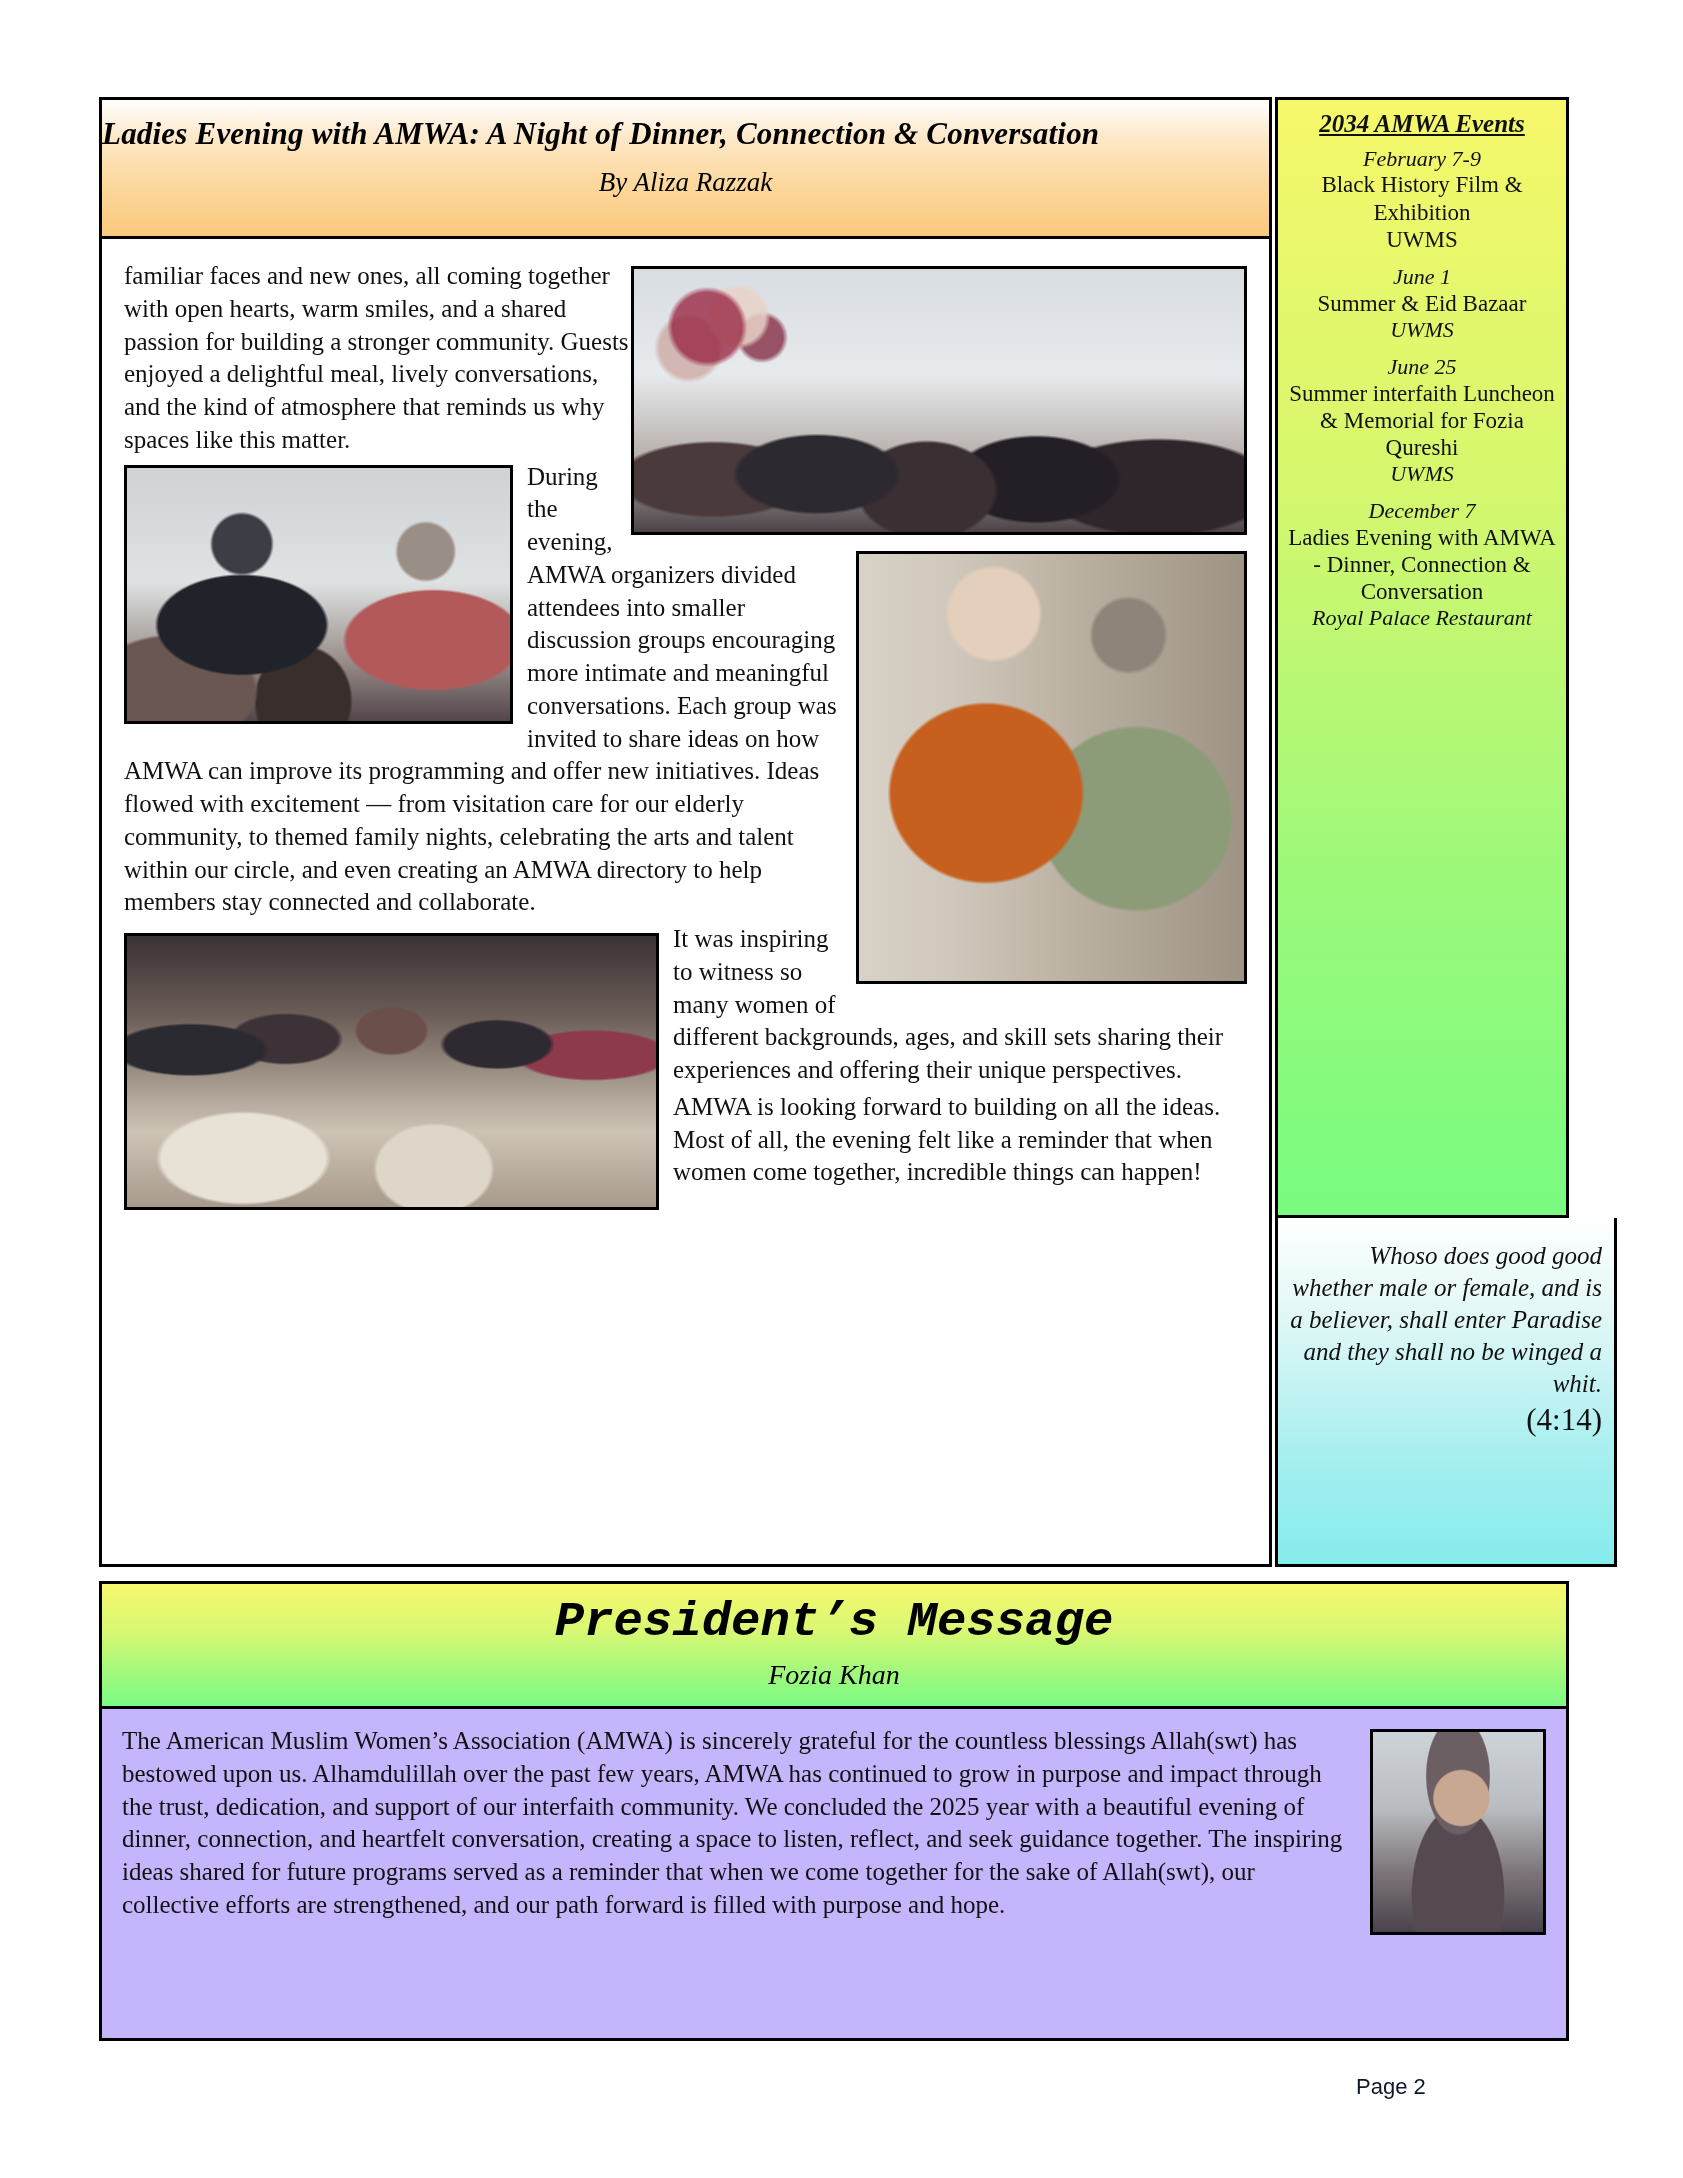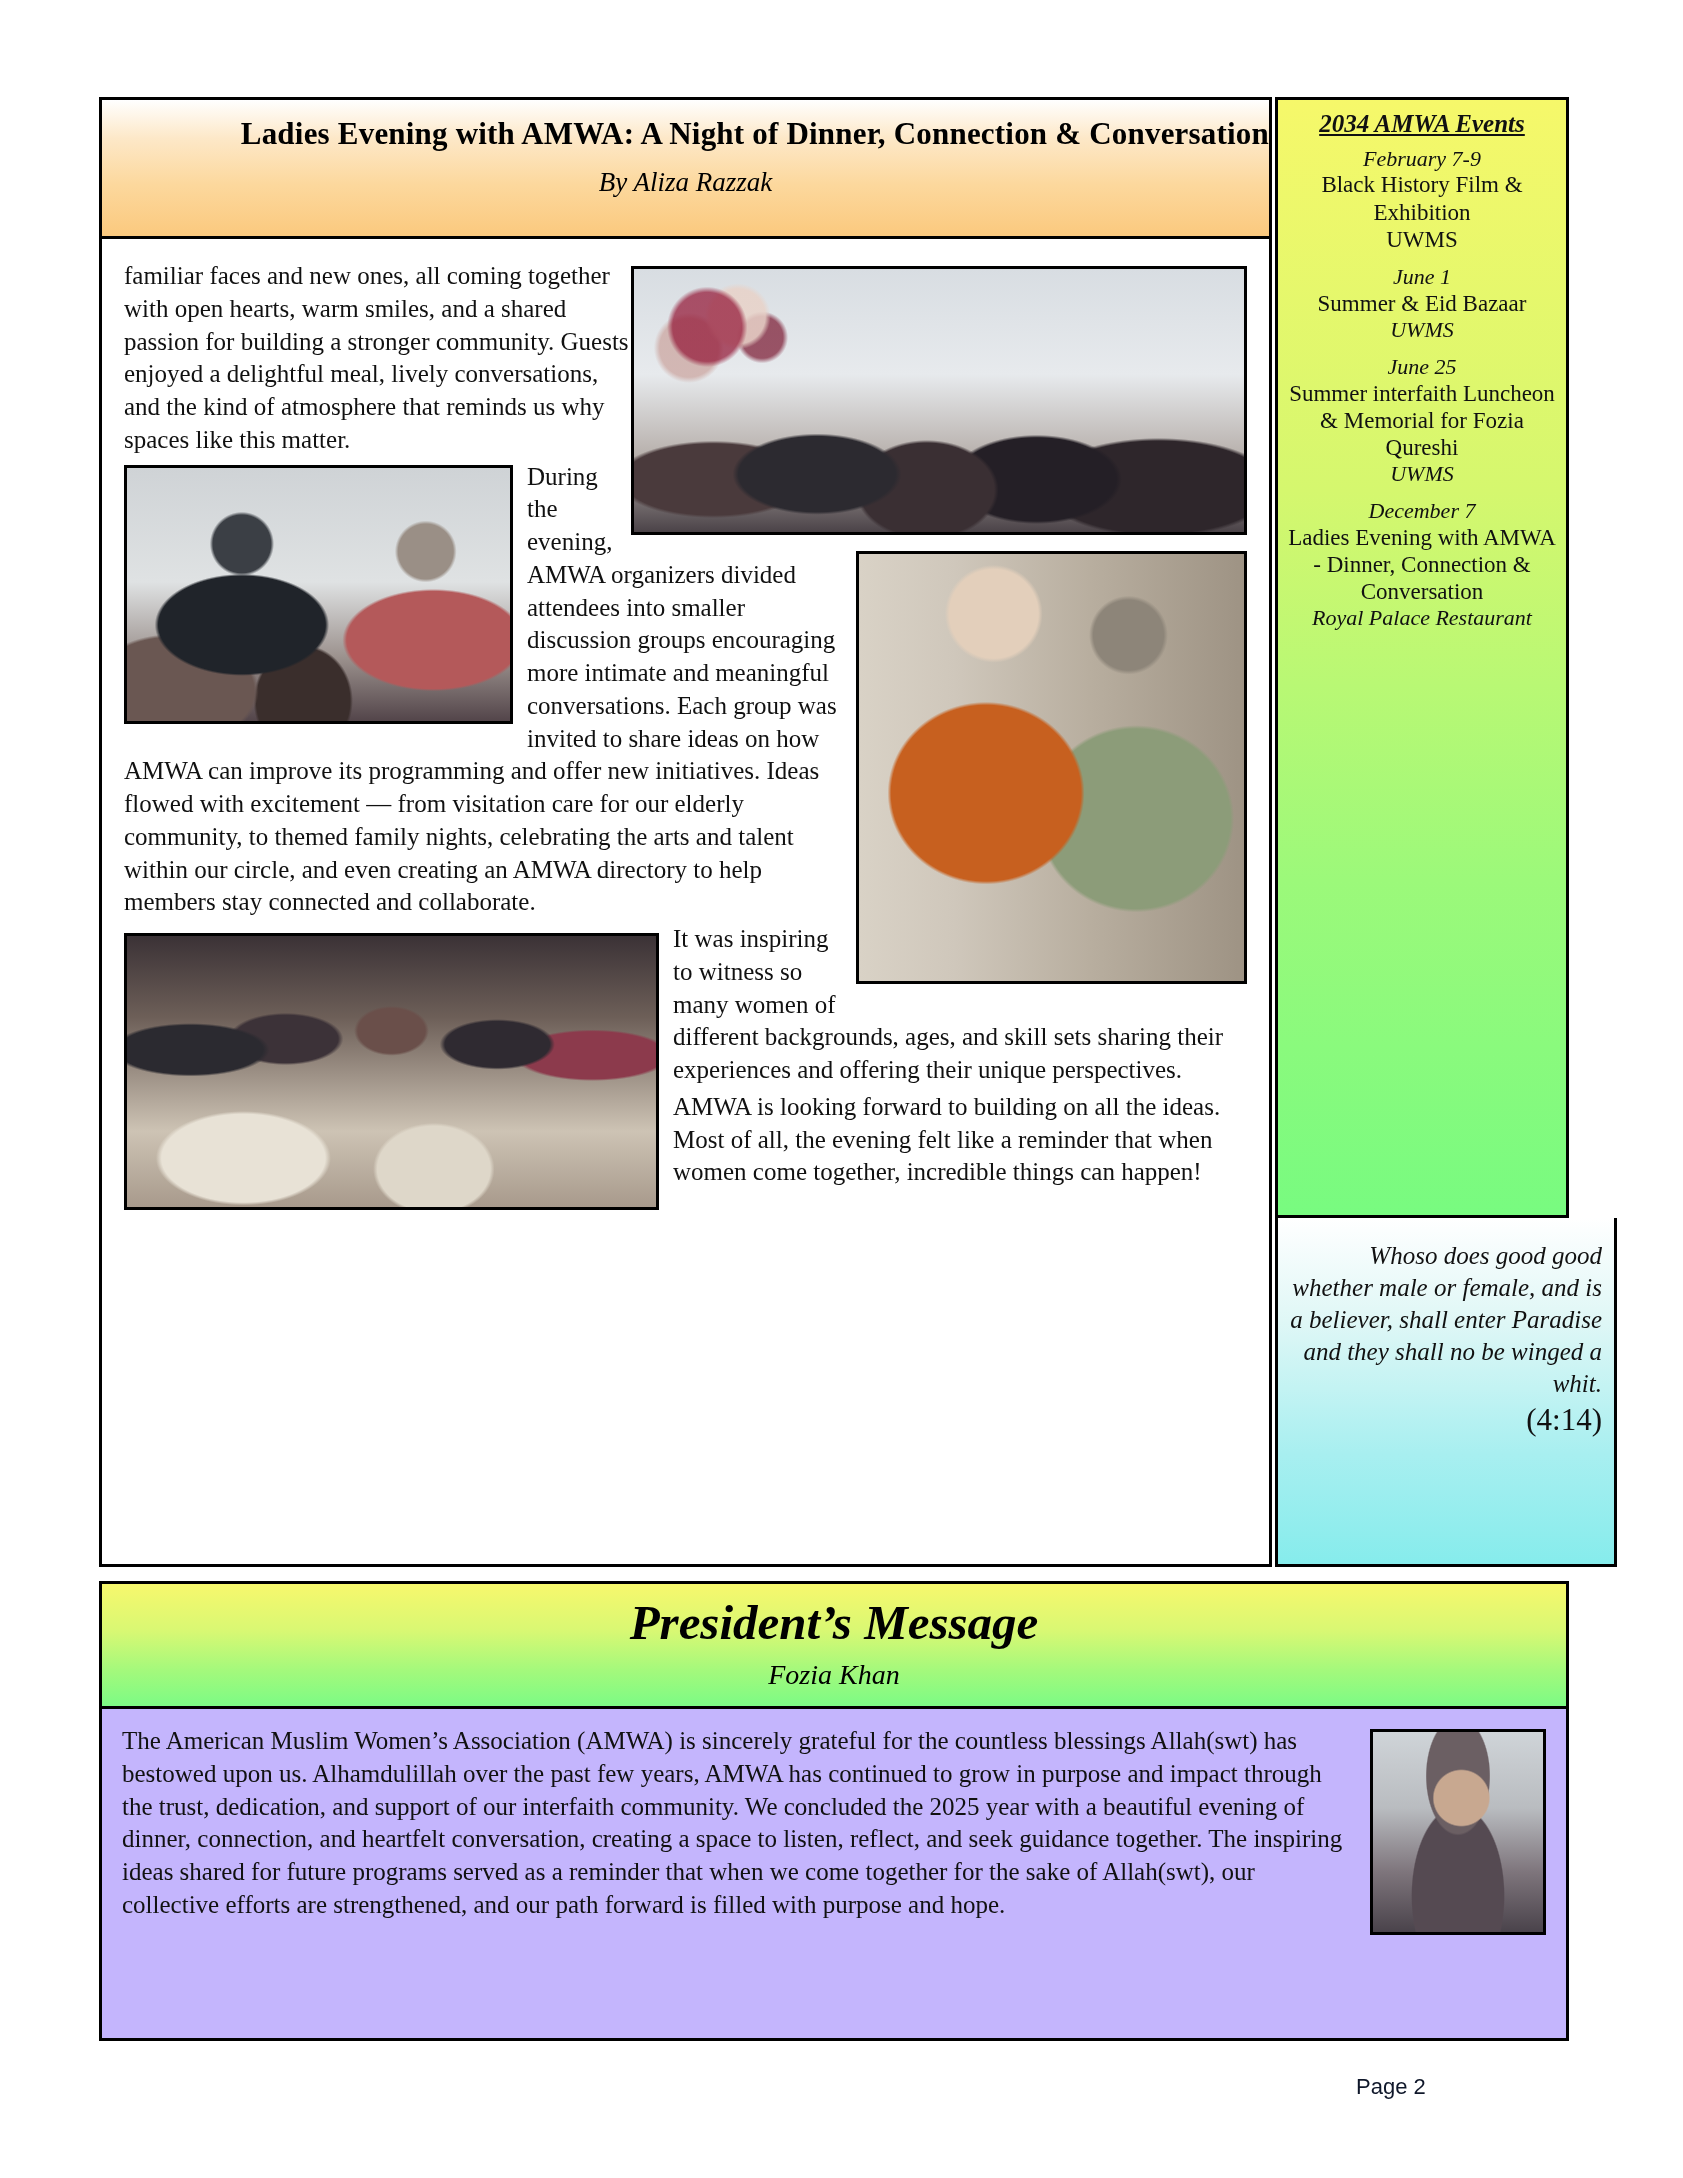--- a/index.html
+++ b/index.html
@@ -42,23 +42,24 @@
     width: 100%;
     height: 139px;
     background: linear-gradient(to bottom, #ffffff 0%, #fde8c8 28%, #fcd89d 62%, #fbc97e 100%);
     border-bottom: 3px solid #000;
     box-sizing: border-box;
   }
   .headline-title {
     position: absolute;
     left: 0; right: 0;
     top: 16px;
-    text-align: right;
+    text-align: left;
     font-family: "Liberation Serif", serif;
     font-weight: bold;
+    font-style: italic;
     font-size: 31px;
     letter-spacing: 0.2px;
     color: #000;
     white-space: nowrap;
   }
   .headline-byline {
     position: absolute;
     left: 0; right: 0;
     top: 67px;
     text-align: center;
@@ -266,21 +267,21 @@
     height: 128px;
     border: 3px solid #000;
     box-sizing: border-box;
     background: linear-gradient(to bottom, #f7f86d 0%, #d9f873 38%, #a2f97c 72%, #7cfb85 100%);
   }
   .pres-title {
     position: absolute;
     left: 0; right: 0;
     top: 10px;
     text-align: center;
-    font-family: Liberation Serif, serif;
+    font-family: Liberation Mono, monospace;
     font-weight: bold;
     font-style: italic;
     font-size: 49px;
     color: #000;
   }
   .pres-author {
     position: absolute;
     left: 0; right: 0;
     top: 75px;
     text-align: center;

